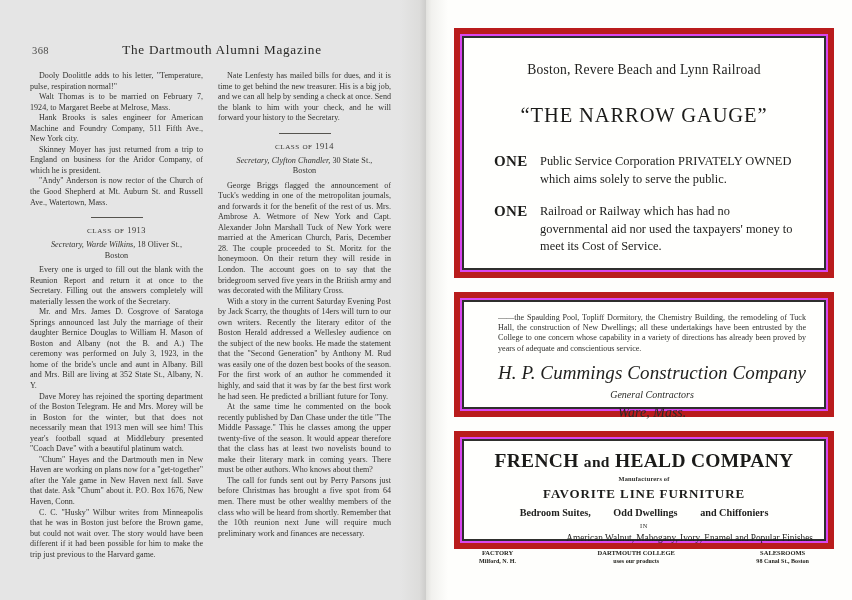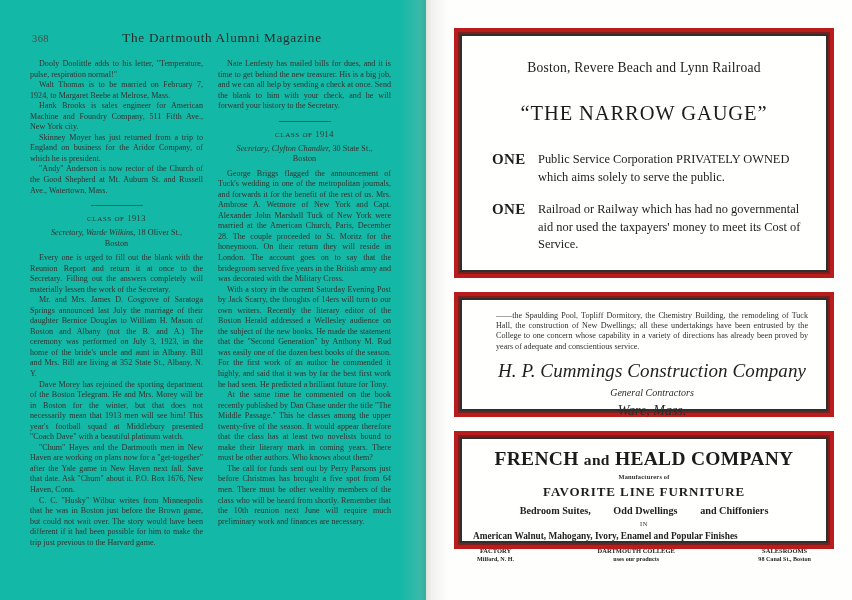--- a/index.html
+++ b/index.html
@@ -20,23 +20,23 @@
     height: 600px;
     background: #ffffff;
     display: flex;
   }
 
   
   .page-left {
     position: relative;
     width: 426px;
     height: 600px;
-    background: #14b8a6;
+    background: #e5e5e5;
     box-sizing: border-box;
-    padding: 30px 26px 28px 30px;
+    padding: 42px 26px 28px 30px;
   }
   .page-left::after {
     content: "";
     position: absolute;
     top: 0; right: 0;
     width: 26px; height: 100%;
     background: linear-gradient(to right, rgba(255,255,255,0) 0%, rgba(190,188,182,0.22) 75%, rgba(150,148,142,0.30) 100%);
     pointer-events: none;
   }
   .masthead {
@@ -114,22 +114,22 @@
     content: "";
     position: absolute;
     top: 0; left: 0;
     width: 22px; height: 100%;
     background: linear-gradient(to left, rgba(255,255,255,0) 0%, rgba(190,188,182,0.20) 75%, rgba(155,153,147,0.28) 100%);
     pointer-events: none;
   }
   .ad {
     position: relative;
     box-sizing: border-box;
-    background: #7f1d1d;
-    border: 4px solid #b91c1c;
+    background: #d946ef;
+    border: 6px solid #b91c1c;
     margin-bottom: 14px;
   }
   .ad-inner {
     border: 2.5px solid #2f2f2d;
     margin: 2px;
     box-sizing: border-box;
     height: calc(100% - 4px);
     background: #fffffd;
   }
   .ad-pad { padding: 13px 16px 13px 16px; }
@@ -239,22 +239,22 @@
   }
   .fh-suites span { margin: 0 10px; }
   .fh-in {
     text-align: center;
     font-size: 6.4px;
     letter-spacing: 0.6px;
     color: #2e2e2b;
     margin-top: 4px;
   }
   .fh-finish {
-    text-align: left;
-    font-weight: bold;
+    text-align: right;
+    font-weight: normal;
     font-size: 9.3px;
     color: #222220;
     margin-top: 4px;
   }
   .fh-foot {
     display: flex;
     justify-content: space-between;
     align-items: flex-start;
     margin-top: 6px;
     padding: 0 4px;

